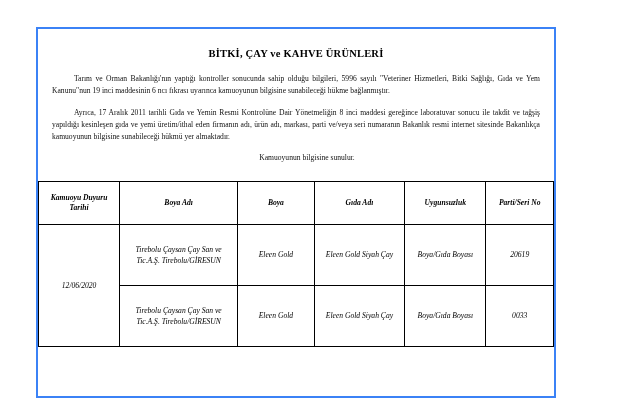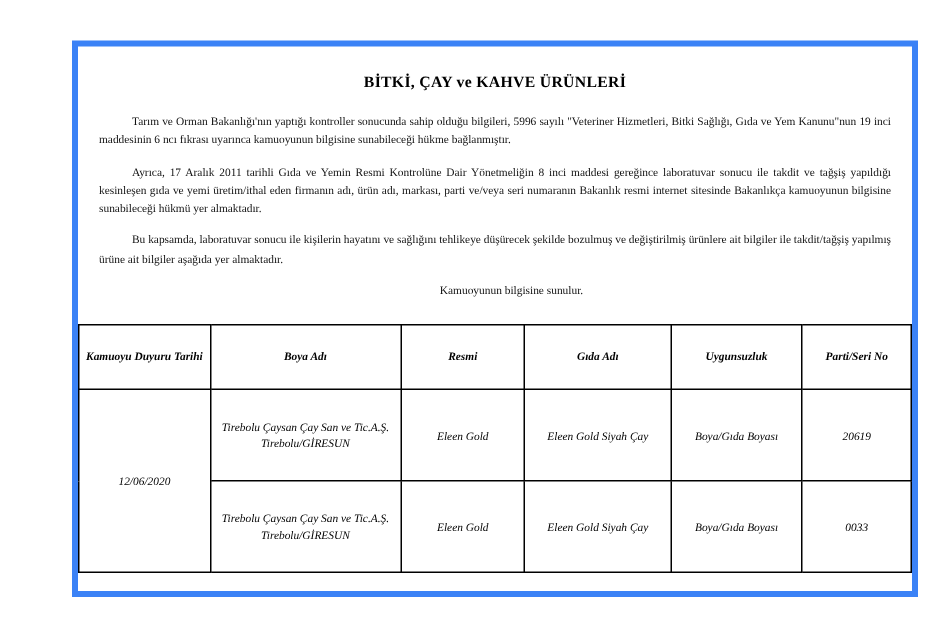--- a/index.html
+++ b/index.html
@@ -16,25 +16,25 @@
   }
   .page {
     position: relative;
     width: 630px;
     height: 416px;
     background: #ffffff;
     box-sizing: border-box;
   }
   .doc-frame {
     position: absolute;
-    left: 48px;
+    left: 36px;
     top: 27px;
-    width: 564px;
+    width: 520px;
     height: 371px;
-    border: 4px solid #3b82f6;
+    border: 2px solid #3b82f6;
     box-sizing: border-box;
     background: #ffffff;
   }
   .doc-inner {
     padding: 0;
     height: 100%;
     box-sizing: border-box;
     display: flex;
     flex-direction: column;
   }
@@ -107,30 +107,29 @@
 
 <div class="page">
   <div class="doc-frame">
     <div class="doc-inner">
 
       <div class="doc-title">BİTKİ, ÇAY ve KAHVE ÜRÜNLERİ</div>
 
       <div class="body-text">
         <p class="para first">Tarım ve Orman Bakanlığı'nın yaptığı kontroller sonucunda sahip olduğu bilgileri, 5996 sayılı "Veteriner Hizmetleri, Bitki Sağlığı, Gıda ve Yem Kanunu"nun 19 inci maddesinin 6 ncı fıkrası uyarınca kamuoyunun bilgisine sunabileceği hükme bağlanmıştır.</p>
         <p class="para">Ayrıca, 17 Aralık 2011 tarihli Gıda ve Yemin Resmi Kontrolüne Dair Yönetmeliğin 8 inci maddesi gereğince laboratuvar sonucu ile takdit ve tağşiş yapıldığı kesinleşen gıda ve yemi üretim/ithal eden firmanın adı, ürün adı, markası, parti ve/veya seri numaranın Bakanlık resmi internet sitesinde Bakanlıkça kamuoyunun bilgisine sunabileceği hükmü yer almaktadır.</p>
-        <p class="para">Bu kapsamda, laboratuvar sonucu ile  kişilerin hayatını ve sağlığını tehlikeye düşürecek şekilde bozulmuş ve  değiştirilmiş  ürünlere ait  bilgiler ile takdit/tağşiş  yapılmış  ürüne ait bilgiler aşağıda  yer almaktadır.</p>
         <p class="para short">Kamuoyunun bilgisine sunulur.</p>
       </div>
 
       <table class="data">
         <thead>
           <tr>
             <th class="col-date">Kamuoyu Duyuru Tarihi</th>
             <th class="col-firm">Boya Adı</th>
-            <th class="col-brand">Resmi</th>
+            <th class="col-brand">Boya</th>
             <th class="col-product">Gıda Adı</th>
             <th class="col-nonconf">Uygunsuzluk</th>
             <th class="col-lot">Parti/Seri No</th>
           </tr>
         </thead>
         <tbody>
           <tr>
             <td class="date" rowspan="2">12/06/2020</td>
             <td class="firm">Tirebolu Çaysan Çay San ve Tic.A.Ş. Tirebolu/GİRESUN</td>
             <td>Eleen Gold</td>

